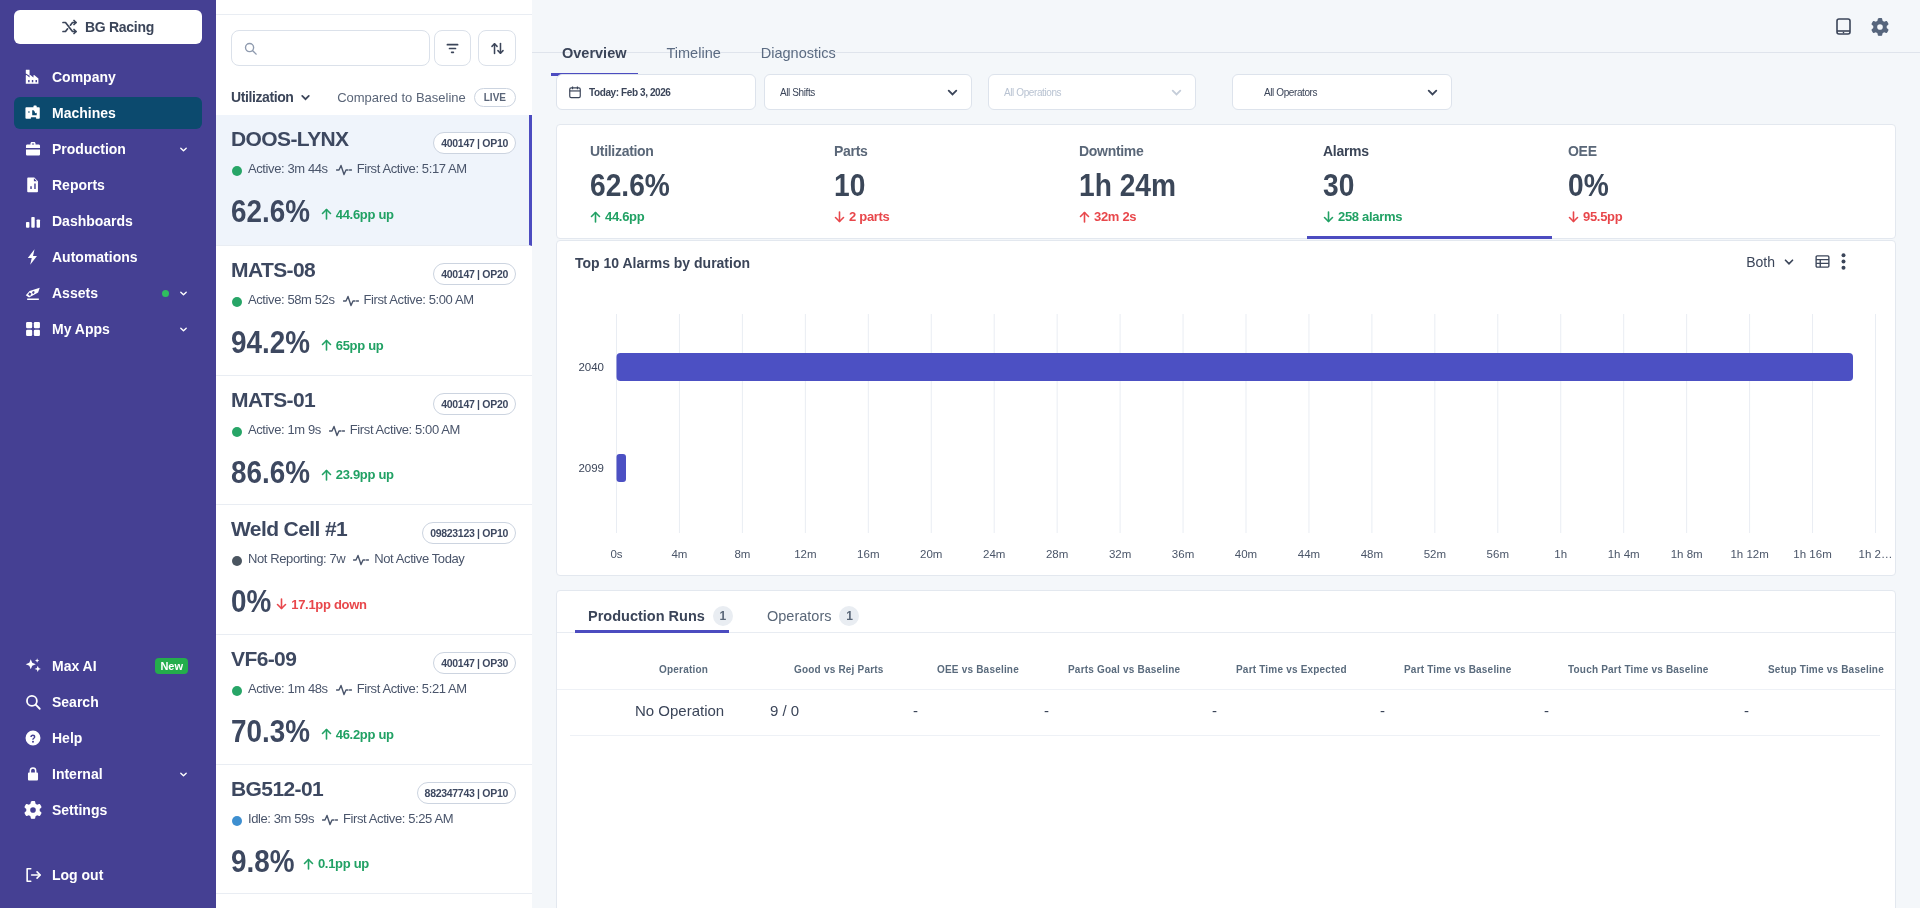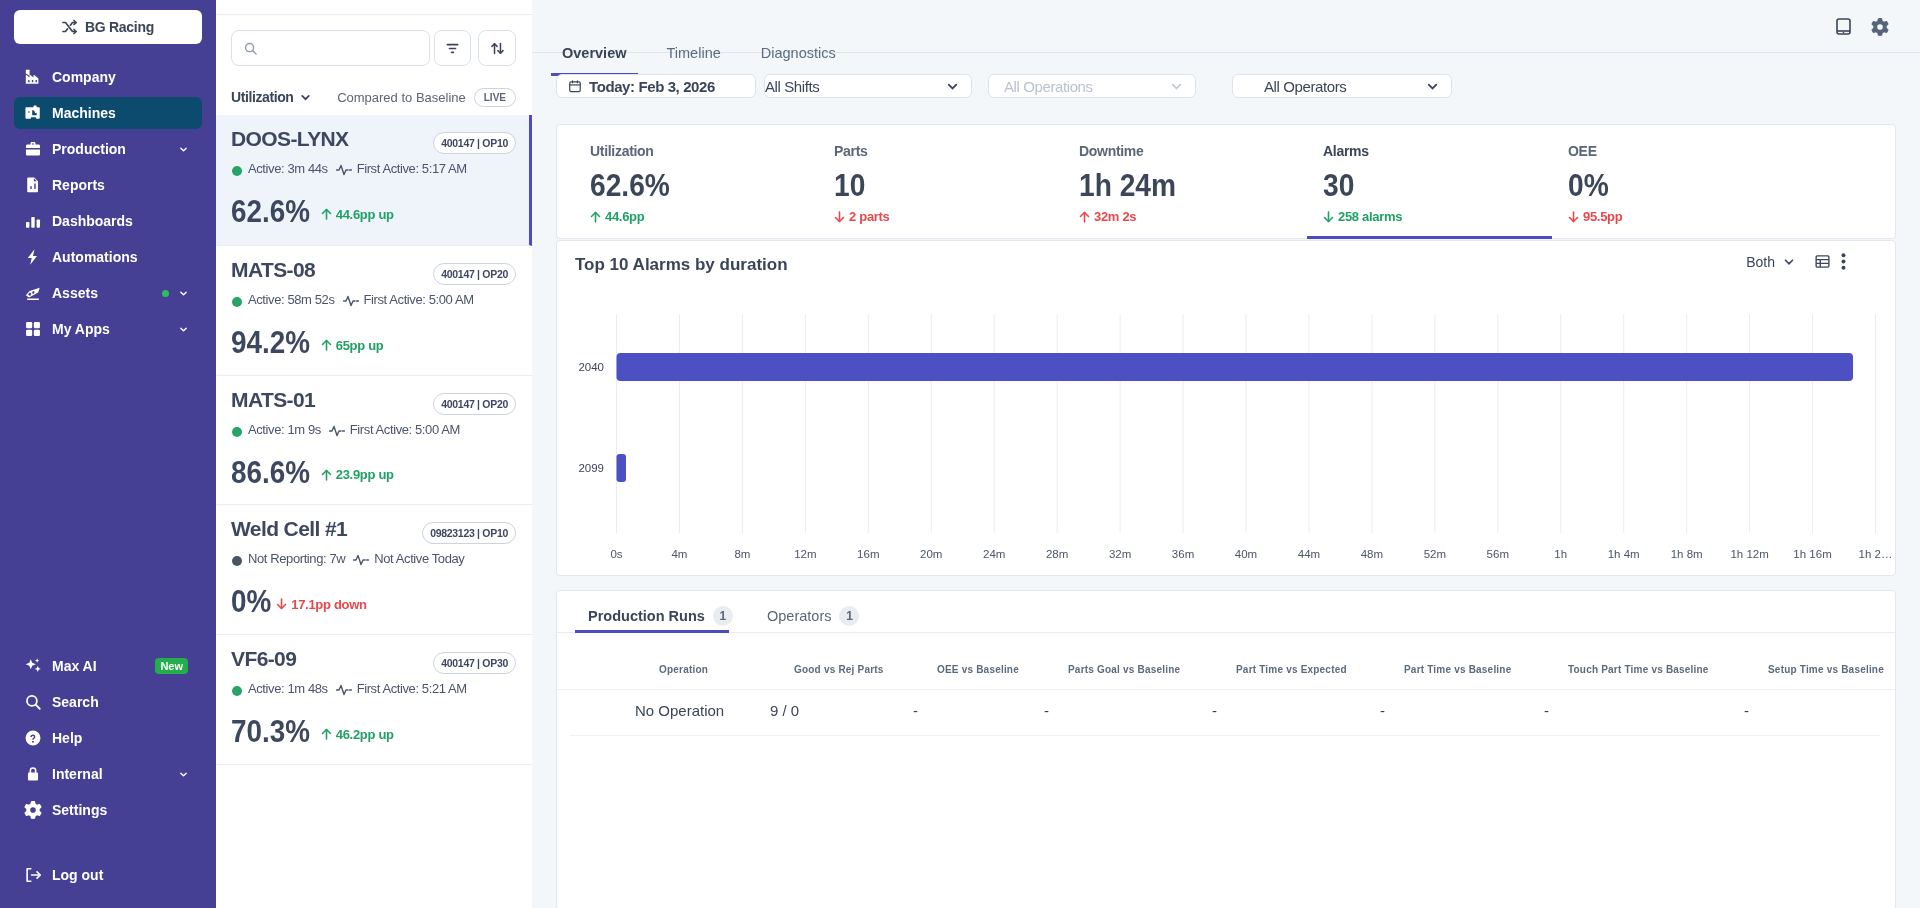--- a/index.html
+++ b/index.html
@@ -44,33 +44,33 @@
 
 
 #main { position:absolute; left:532px; top:0; width:1388px; height:908px; background:#f4f7fa; }
 #topbar { position:absolute; left:0; top:0; width:1388px; height:53px; border-bottom:1px solid #dfe4ec; }
 .tabs { position:absolute; left:19px; top:0; height:53px; display:flex; }
 .tab { height:53px; display:flex; align-items:center; padding:6px 11px 0; margin-right:18px; font-size:14.5px; color:#5b6b82; position:relative;margin-top:23px; }
 .tab.active { color:#3b4559; font-weight:bold; }
 .tab.active::after { content:""; position:absolute; left:0; right:0; bottom:0; height:3px; background:#4c4cc0; }
 .topicons { position:absolute; right:31px; top:0; height:53px; display:flex; align-items:center; gap:20px; }
 
-.filterbox { position:absolute; top:74px; height:24px; background:#fff; border:1px solid #dde3ec; border-radius:6px; display:flex; align-items:center; font-size:15px; letter-spacing:-0.4px; color:#3b4559; }
+.filterbox { position:absolute; top:74px; height:36px; background:#fff; border:1px solid #dde3ec; border-radius:6px; display:flex; align-items:center; font-size:10px; letter-spacing:-0.4px; color:#3b4559; }
 .filterbox .fchev { margin-left:auto; margin-right:12px; }
 
 .card { position:absolute; left:24px; width:1340px; background:#fff; border:1px solid #e3e8ef; border-radius:4px; }
 #kpi { top:124px; height:115px; }
 .kcol { position:absolute; top:0; }
 .klabel { font-size:14px; font-weight:bold; color:#5a6778; margin-top:18px; letter-spacing:-0.3px; }
 .kval { font-size:32px; font-weight:bold; color:#3b4759; margin-top:8px; transform:scaleX(0.88); transform-origin:0 50%; white-space:nowrap; }
 .kdelta { font-size:13px; letter-spacing:-0.3px; font-weight:bold; margin-top:5px; display:flex; align-items:center; gap:4px; }
 #kpi-underline { position:absolute; left:750px; bottom:-1px; width:245px; height:3px; background:#4c4cc0; }
 
 #chart { top:240px; height:336px; }
-.cardtitle { position:absolute; left:18px; top:14px; font-size:17px; font-weight:bold; color:#3b4559; }
+.cardtitle { position:absolute; left:18px; top:14px; font-size:14px; font-weight:bold; color:#3b4559; }
 .chartctl { position:absolute; right:49px; top:12px; display:flex; align-items:center; color:#3b4559; font-size:14px; }
 
 #tablecard { top:590px; height:334px; }
 .ttabs { position:absolute; left:0; top:0; width:100%; height:42px; border-bottom:1px solid #e8ecf2; }
 .ttab { position:absolute; top:0; height:42px; display:flex; align-items:center; padding-top:8px; gap:8px; font-size:14.5px; }
 .tbadge { background:#e9edf2; color:#5a6778; font-size:12px; font-weight:bold; border-radius:50%; width:20px; height:20px; display:flex; align-items:center; justify-content:center; }
 .thead-row { position:absolute; top:98px; left:0; width:100%; height:1px; background:#eef1f6; }
 .th { position:absolute; top:73px; font-size:10px; font-weight:bold; color:#5a6b7d; letter-spacing:0.2px;margin-left:24px; }
 .td { position:absolute; top:111px; font-size:15px; color:#3b4559; }
 .trow-bottom { position:absolute; top:144px; left:13px; right:15px; height:1px; background:#eef1f6; }
@@ -255,20 +255,35 @@
             <path d="M13.5 6h2"></path>
           </svg>First Active: 5:21 AM</div>
    <div class="mc-num">
           <span class="mc-pct">70.3%</span>
           <span class="mc-delta up"><svg width="11" height="12" viewBox="0 0 11 12" fill="none" stroke="#21a164" stroke-width="1.6" stroke-linecap="round" stroke-linejoin="round">
               <path d="M5.5 11V1.5"></path>
               <path d="M1.5 5.5l4-4 4 4"></path>
             </svg>46.2pp up</span>
         </div>
  </div>
+ <div class="mcard">
+   <div class="mc-title">BG512-01</div>
+   <div class="mc-badge">882347743 | OP10</div>
+   <div class="mc-status"><span class="mc-dot" style="background:#3e8fd0"></span>Idle: 3m 59s<svg class="pulse" width="16" height="12" viewBox="0 0 16 12" fill="none" stroke="#4a556b" stroke-width="1.4" stroke-linecap="round" stroke-linejoin="round">
+            <path d="M0.5 6h2.5l2-4.5 3 9 2-4.5h2"></path>
+            <path d="M13.5 6h2"></path>
+          </svg>First Active: 5:25 AM</div>
+   <div class="mc-num">
+          <span class="mc-pct">9.8%</span>
+          <span class="mc-delta up"><svg width="11" height="12" viewBox="0 0 11 12" fill="none" stroke="#21a164" stroke-width="1.6" stroke-linecap="round" stroke-linejoin="round">
+              <path d="M5.5 11V1.5"></path>
+              <path d="M1.5 5.5l4-4 4 4"></path>
+            </svg>0.1pp up</span>
+        </div>
+ </div>
     </div>
 </div>
 
 <div id="main">
   <div id="topbar">
     <div class="tabs">
       <div class="tab active">Overview</div>
       <div class="tab">Timeline</div>
       <div class="tab">Diagnostics</div>
     </div>
@@ -285,21 +300,21 @@
   </div>
 
   <div class="filterbox" style="left:24px; width:200px;">
     <svg width="14" height="14" viewBox="0 0 20 20" style="margin:0 7px 0 11px" fill="none" stroke="#3b4559" stroke-width="1.7">
         <rect x="2.5" y="4" width="15" height="14" rx="2"></rect>
         <path d="M2.5 8.5h15"></path>
         <path d="M6.5 2v4M13.5 2v4"></path>
       </svg>
     <span style="font-weight:bold;">Today: Feb 3, 2026</span>
   </div>
-  <div class="filterbox" style="left:232px; width:208px; ">All Shifts
+  <div class="filterbox" style="left:232px; width:208px; padding-left:15px;">All Shifts
     <svg class="fchev" width="13" height="13" viewBox="0 0 12 12" fill="none" stroke="#3b4559" stroke-width="1.7" stroke-linecap="round">
         <path d="M2.5 4.25l3.5 3.5 3.5-3.5"></path>
       </svg>
   </div>
   <div class="filterbox" style="left:456px; width:208px; padding-left:15px; color:#b9c3d2;">All Operations
     <svg class="fchev" width="13" height="13" viewBox="0 0 12 12" fill="none" stroke="#c5cdd9" stroke-width="1.7" stroke-linecap="round">
         <path d="M2.5 4.25l3.5 3.5 3.5-3.5"></path>
       </svg>
   </div>
   <div class="filterbox" style="left:700px; width:220px; padding-left:31px;">All Operators

